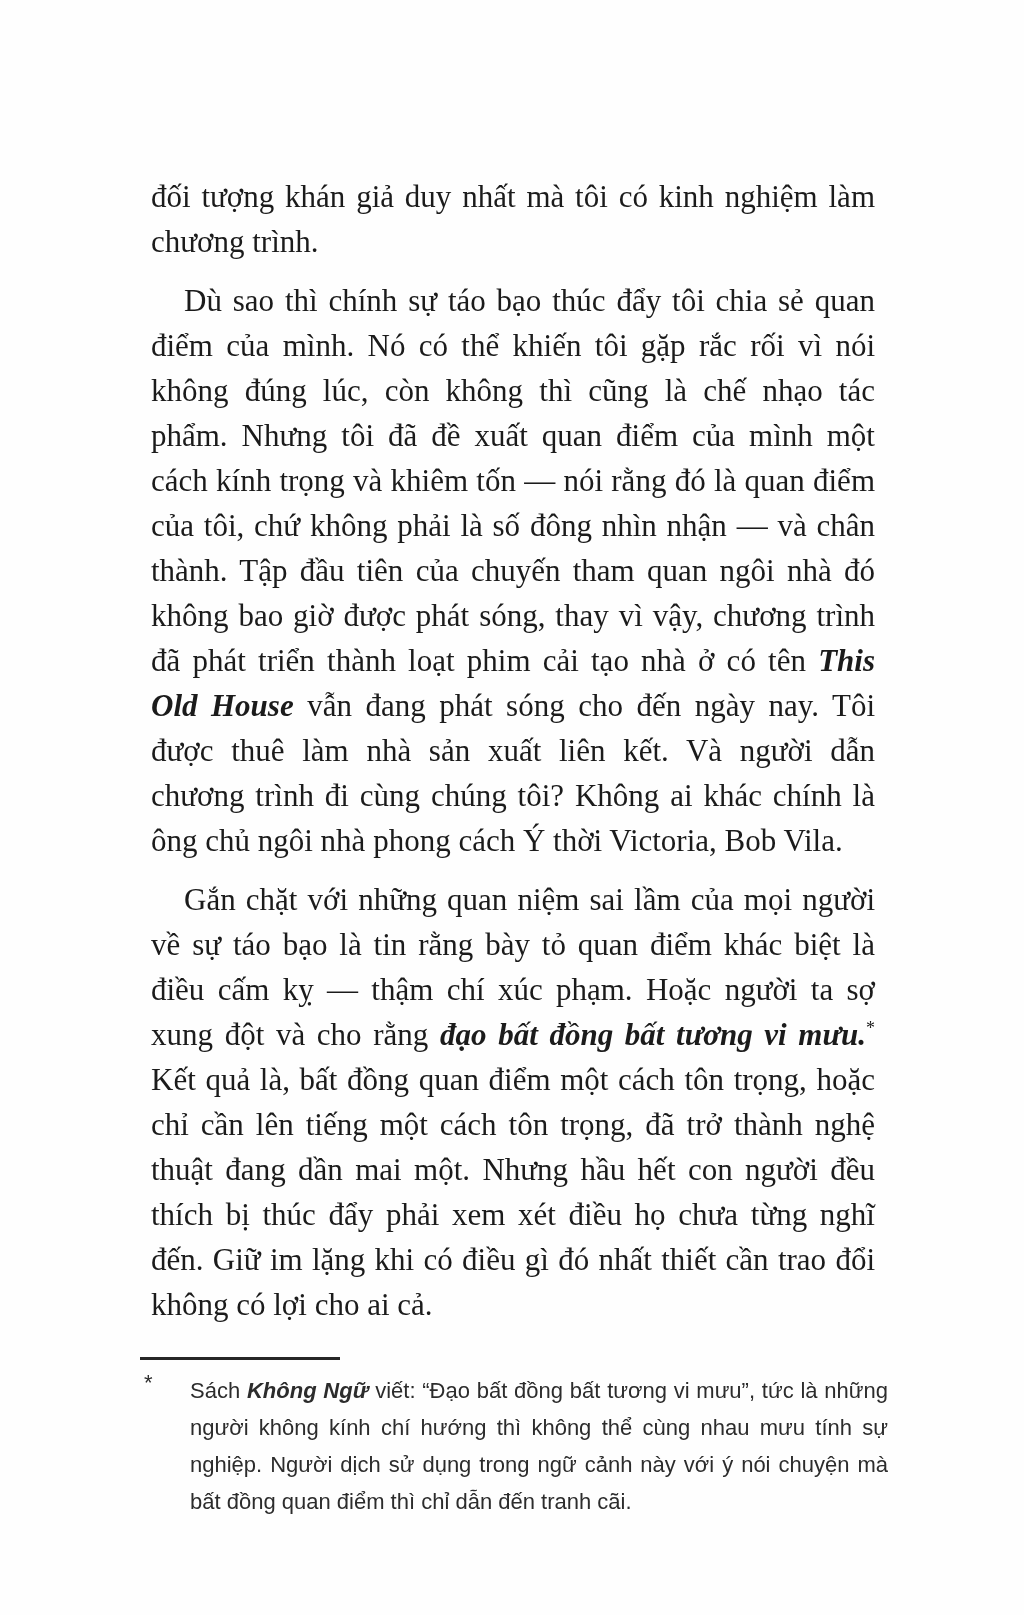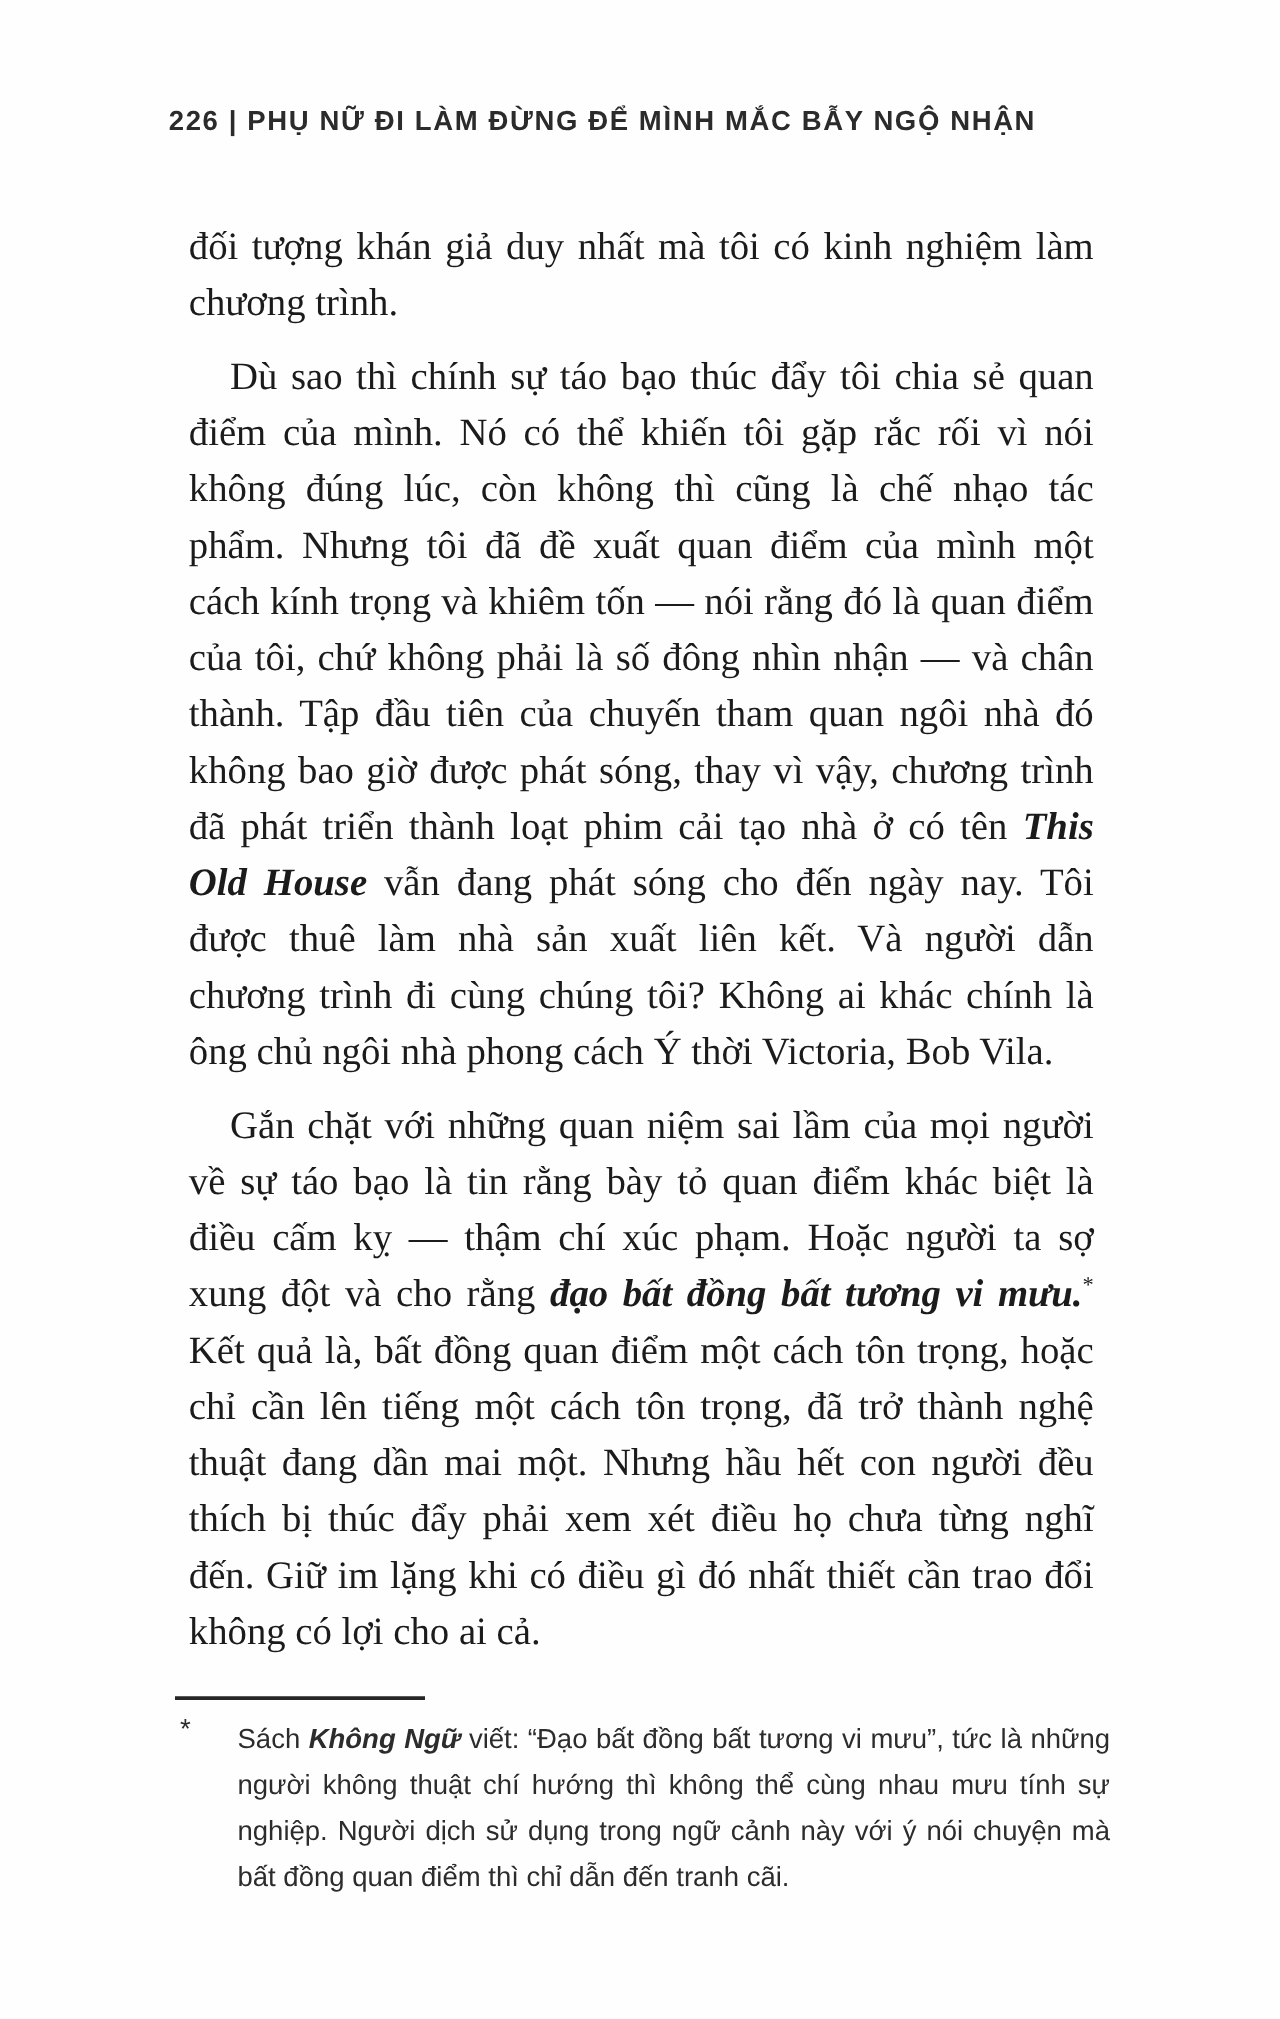--- a/index.html
+++ b/index.html
@@ -72,29 +72,26 @@
     font-weight: 400;
     line-height: 37px;
     color: #2c2c2c;
     text-align: justify;
   }
 </style>
 </head>
 <body>
 
 <div class="page">
-  <div class="header">
-    <span>226 | PHỤ NỮ ĐI LÀM ĐỪNG ĐỂ MÌNH MẮC BẪY NGỘ NHẬN</span>
-  </div>
 
   <div class="body-text" id="body-text">
       <p class=""><span>đối tượng khán giả duy nhất mà tôi có kinh nghiệm làm chương trình.</span></p>
       <p class="indent"><span>Dù sao thì chính sự táo bạo thúc đẩy tôi chia sẻ quan điểm của mình. Nó có thể khiến tôi gặp rắc rối vì nói không đúng lúc, còn không thì cũng là chế nhạo tác phẩm. Nhưng tôi đã đề xuất quan điểm của mình một cách kính trọng và khiêm tốn — nói rằng đó là quan điểm của tôi, chứ không phải là số đông nhìn nhận — và chân thành. Tập đầu tiên của chuyến tham quan ngôi nhà đó không bao giờ được phát sóng, thay vì vậy, chương trình đã phát triển thành loạt phim cải tạo nhà ở có tên </span><span class="it">This Old House</span><span> vẫn đang phát sóng cho đến ngày nay. Tôi được thuê làm nhà sản xuất liên kết. Và người dẫn chương trình đi cùng chúng tôi? Không ai khác chính là ông chủ ngôi nhà phong cách Ý thời Victoria, Bob Vila.</span></p>
       <p class="indent"><span>Gắn chặt với những quan niệm sai lầm của mọi người về sự táo bạo là tin rằng bày tỏ quan điểm khác biệt là điều cấm kỵ — thậm chí xúc phạm. Hoặc người ta sợ xung đột và cho rằng </span><span class="it">đạo bất đồng bất tương vi mưu.</span><sup class="fnref">*</sup><span> Kết quả là, bất đồng quan điểm một cách tôn trọng, hoặc chỉ cần lên tiếng một cách tôn trọng, đã trở thành nghệ thuật đang dần mai một. Nhưng hầu hết con người đều thích bị thúc đẩy phải xem xét điều họ chưa từng nghĩ đến. Giữ im lặng khi có điều gì đó nhất thiết cần trao đổi không có lợi cho ai cả.</span></p>
     </div>
 
   <div class="footnote-rule"></div>
 
   <div class="footnote">
     <span class="fn-marker">*</span>
-    <div class="fn-text" id="footnote-text"><span>Sách </span><span class="it">Không Ngữ</span><span> viết: “Đạo bất đồng bất tương vi mưu”, tức là những người không thuật chí hướng thì không thể cùng nhau mưu tính sự nghiệp. Người dịch sử dụng trong ngữ cảnh này với ý nói chuyện mà bất đồng quan điểm thì chỉ dẫn đến tranh cãi.</span></div>
+    <div class="fn-text" id="footnote-text"><span>Sách </span><span class="it">Không Ngữ</span><span> viết: “Đạo bất đồng bất tương vi mưu”, tức là những người không kính chí hướng thì không thể cùng nhau mưu tính sự nghiệp. Người dịch sử dụng trong ngữ cảnh này với ý nói chuyện mà bất đồng quan điểm thì chỉ dẫn đến tranh cãi.</span></div>
   </div>
 </div>
 
 </body></html>

